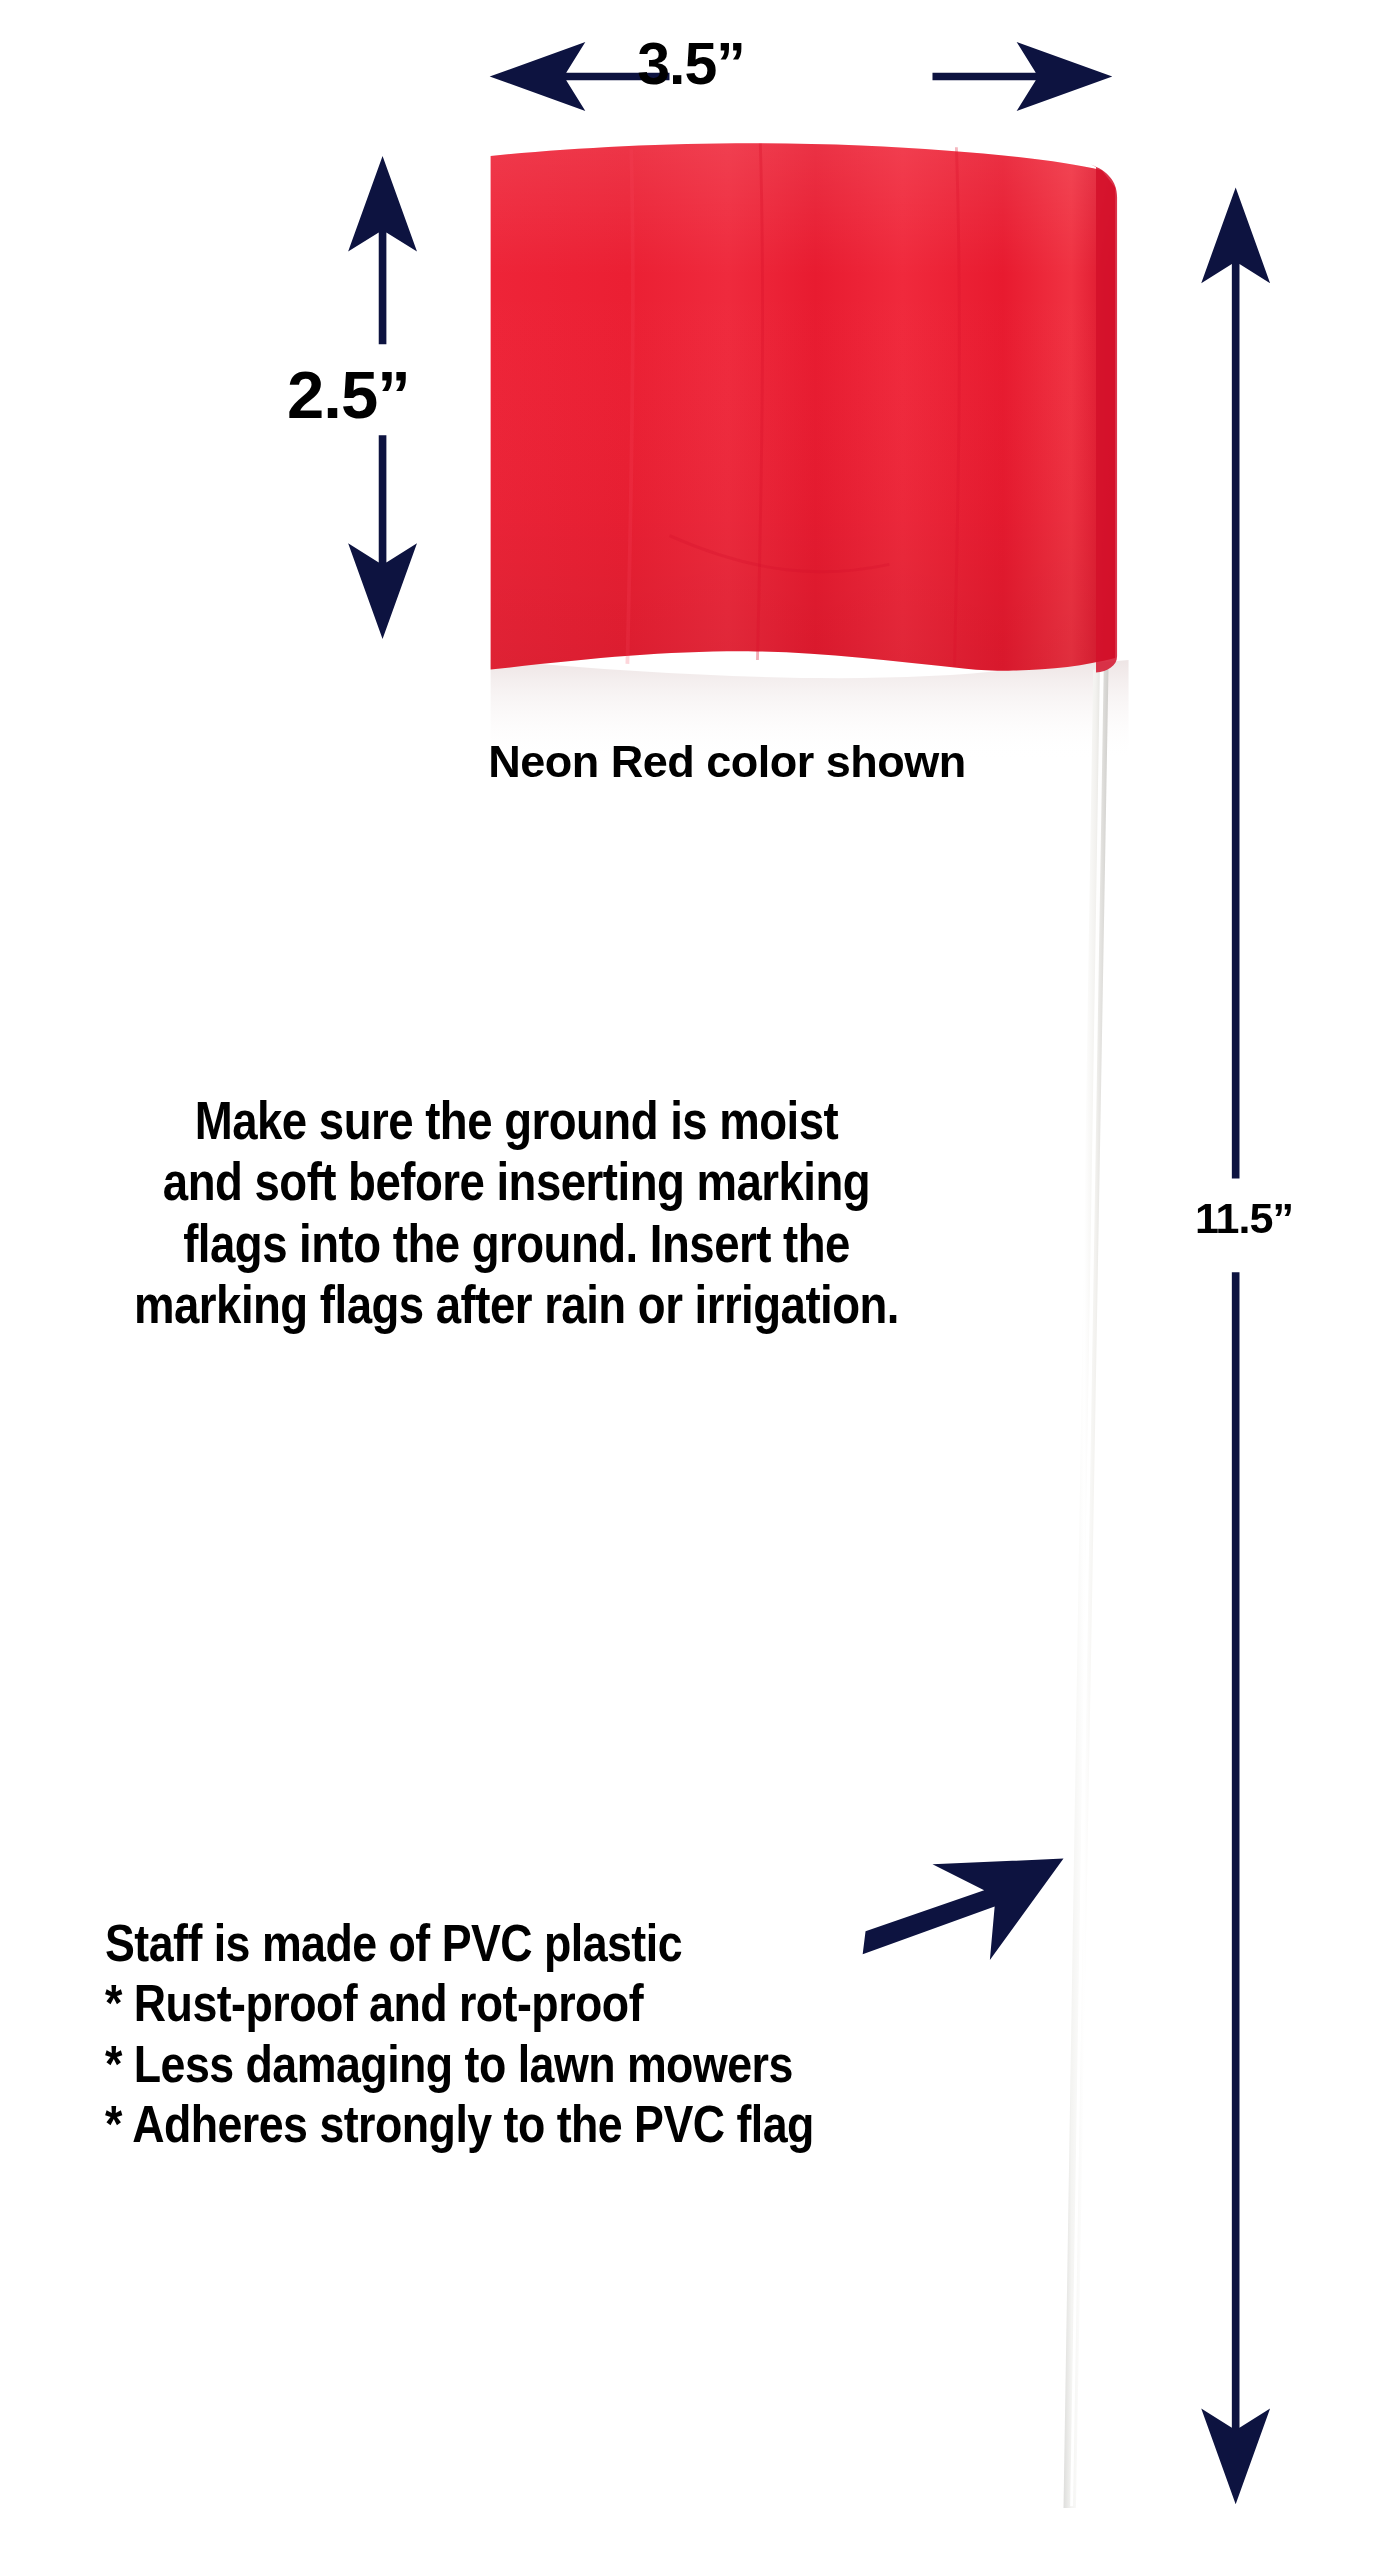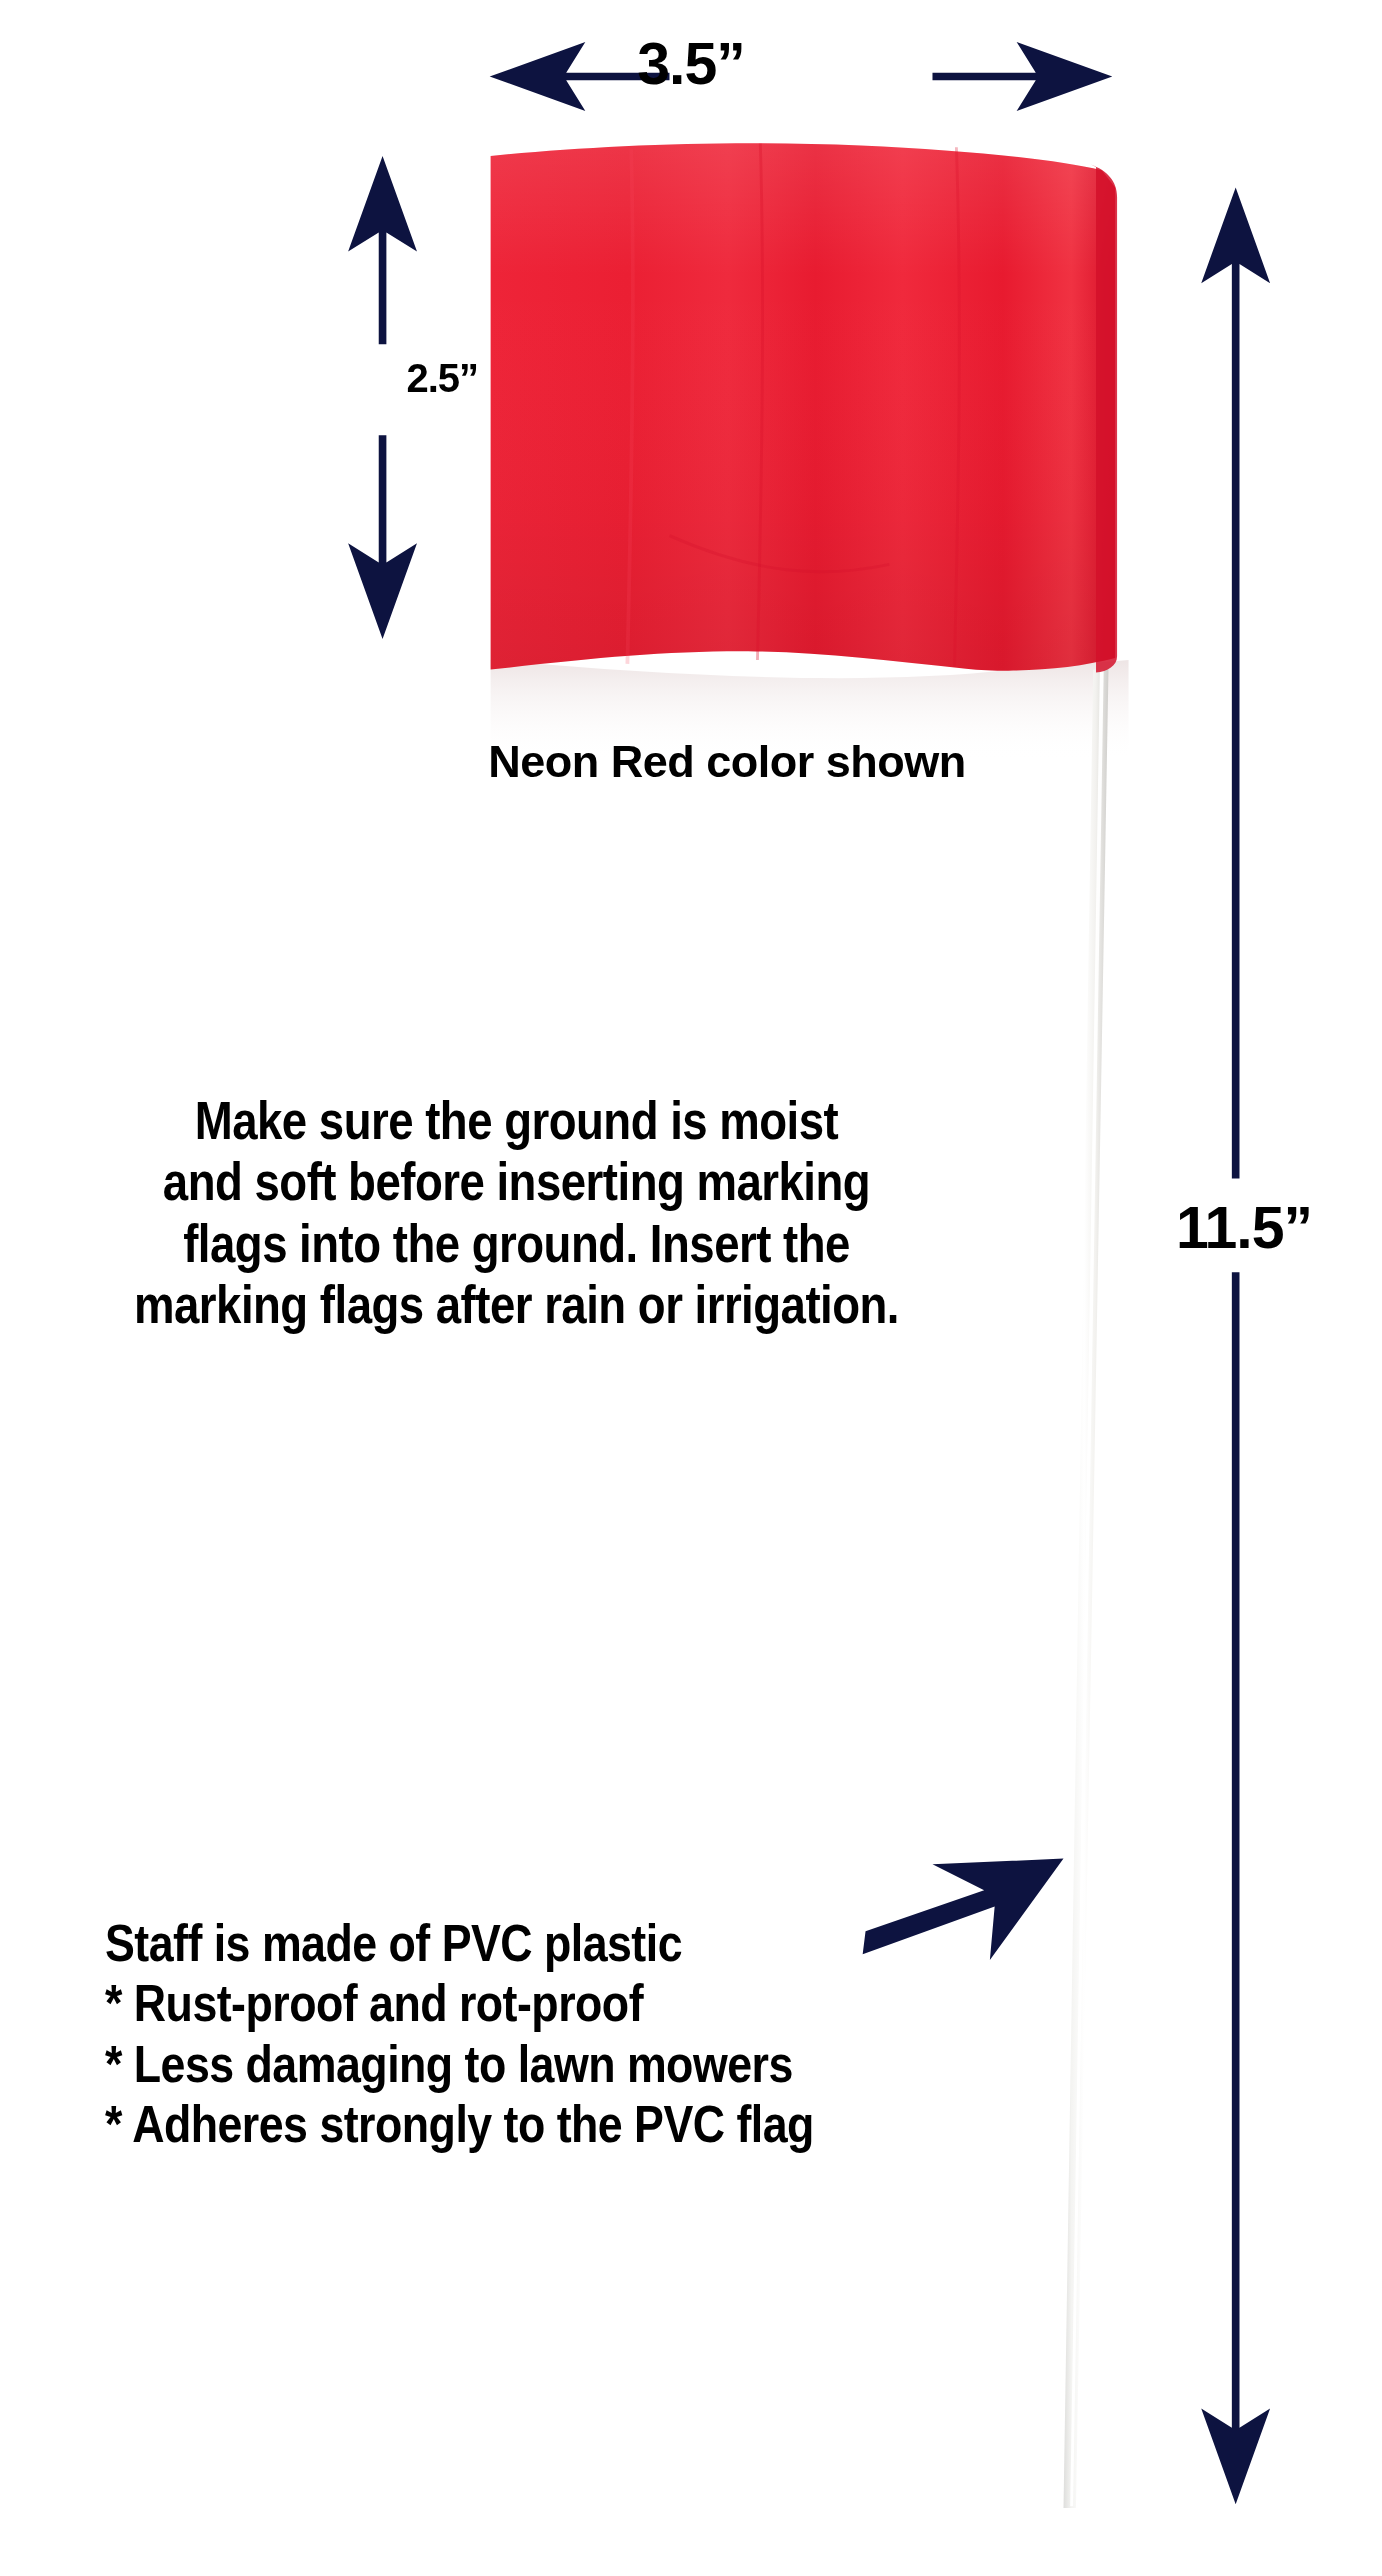--- a/index.html
+++ b/index.html
@@ -166,23 +166,23 @@
                L905 2019
                L902 2043
                L1040 1993
                L1035 2049
                Z"></path>
     </g>
   </svg>
 
   <div class="dim-label" style="left:0; top:30px; width:1382px; text-align:center; font-size:59px;">3.5”</div>
 
-  <div class="dim-label" style="left:287px; top:356px; width:191px; text-align:right; font-size:40px;">2.5”</div>
+  <div class="dim-label" style="left:287px; top:356px; width:191px; text-align:left; font-size:67px;">2.5”</div>
 
-  <div class="dim-label" style="left:1129px; top:1194px; width:230px; text-align:center; font-size:59px;">11.5”</div>
+  <div class="dim-label" style="left:1129px; top:1194px; width:230px; text-align:center; font-size:43px;">11.5”</div>
 
   <div class="txt" style="left:421px; top:737px; width:612px; text-align:center; font-size:45px;">Neon Red color shown</div>
 
   <div class="body-block center-block" style="left:19px; top:1090px; width:995px; font-size:53px;">
     <div>Make sure the ground is moist</div>
     <div>and soft before inserting marking</div>
     <div>flags into the ground.  Insert the</div>
     <div>marking flags after rain or irrigation.</div>
   </div>
 

